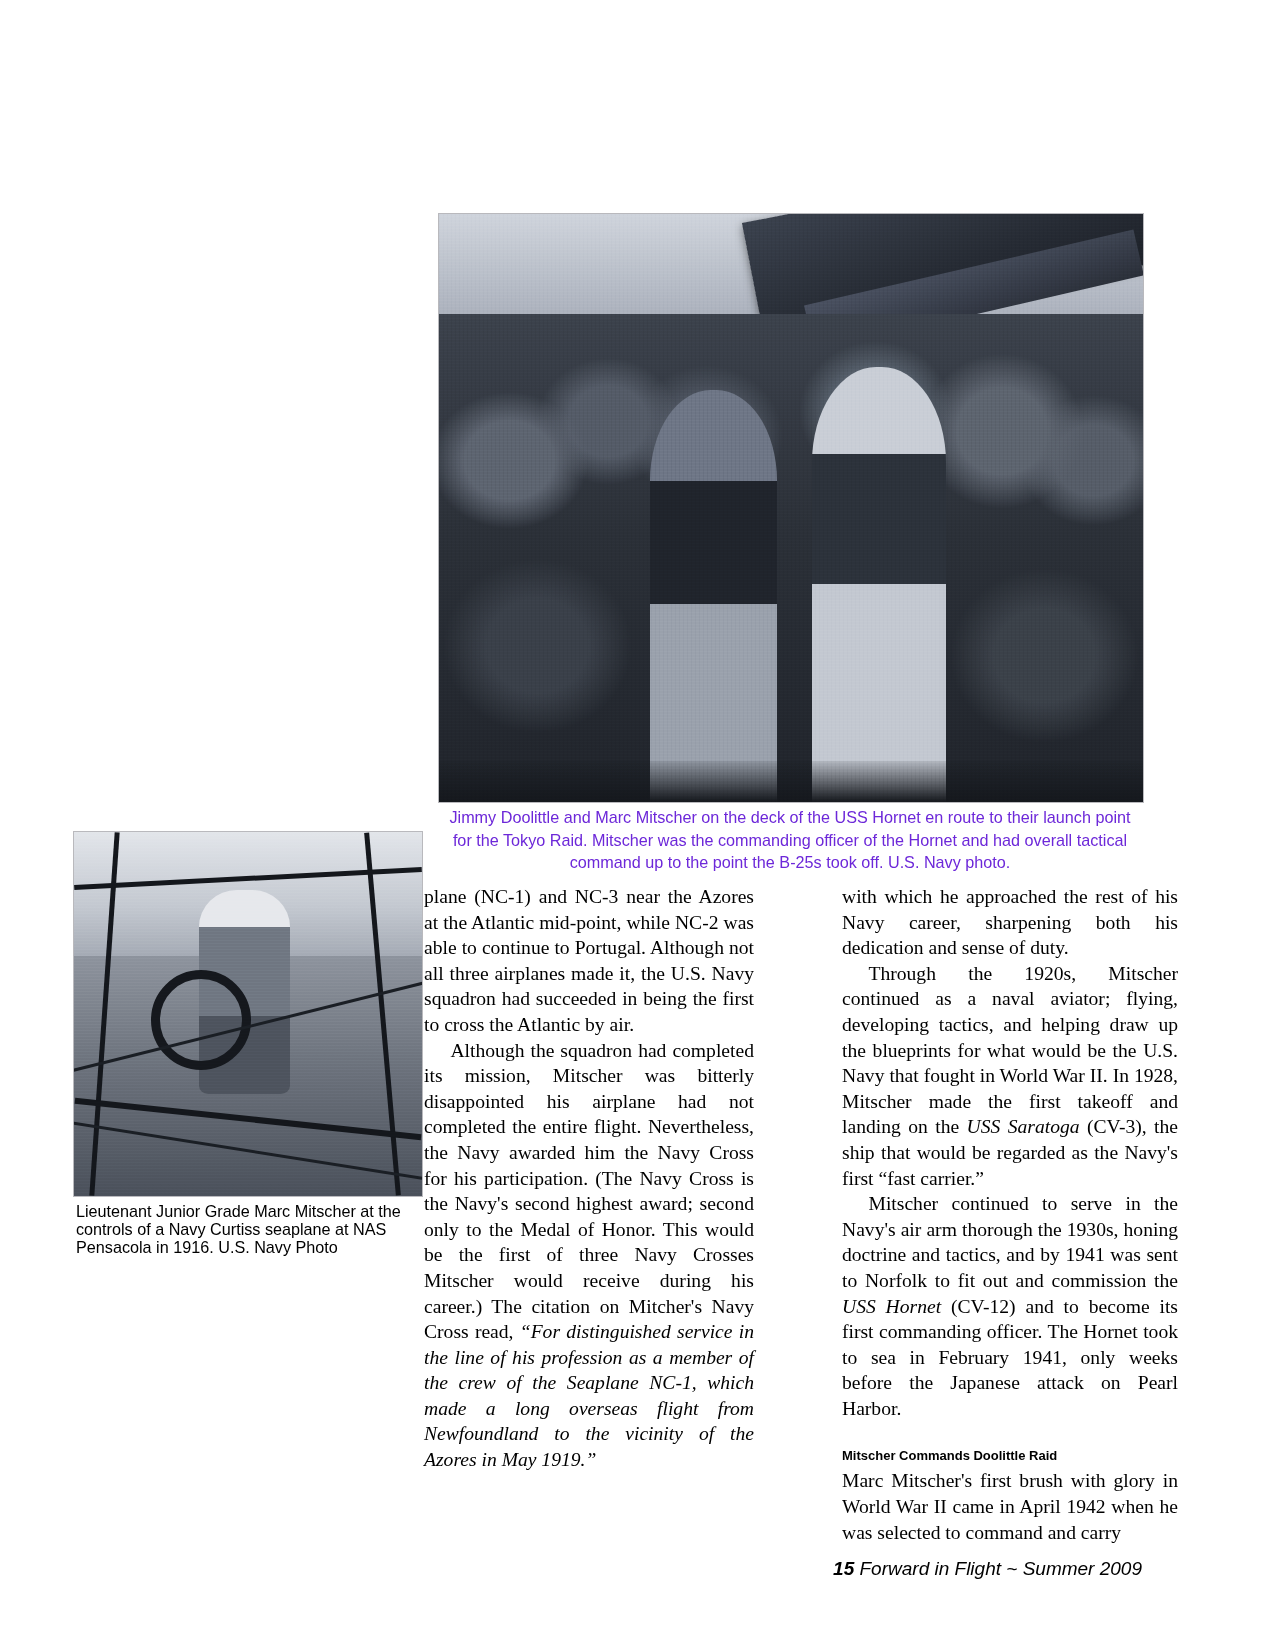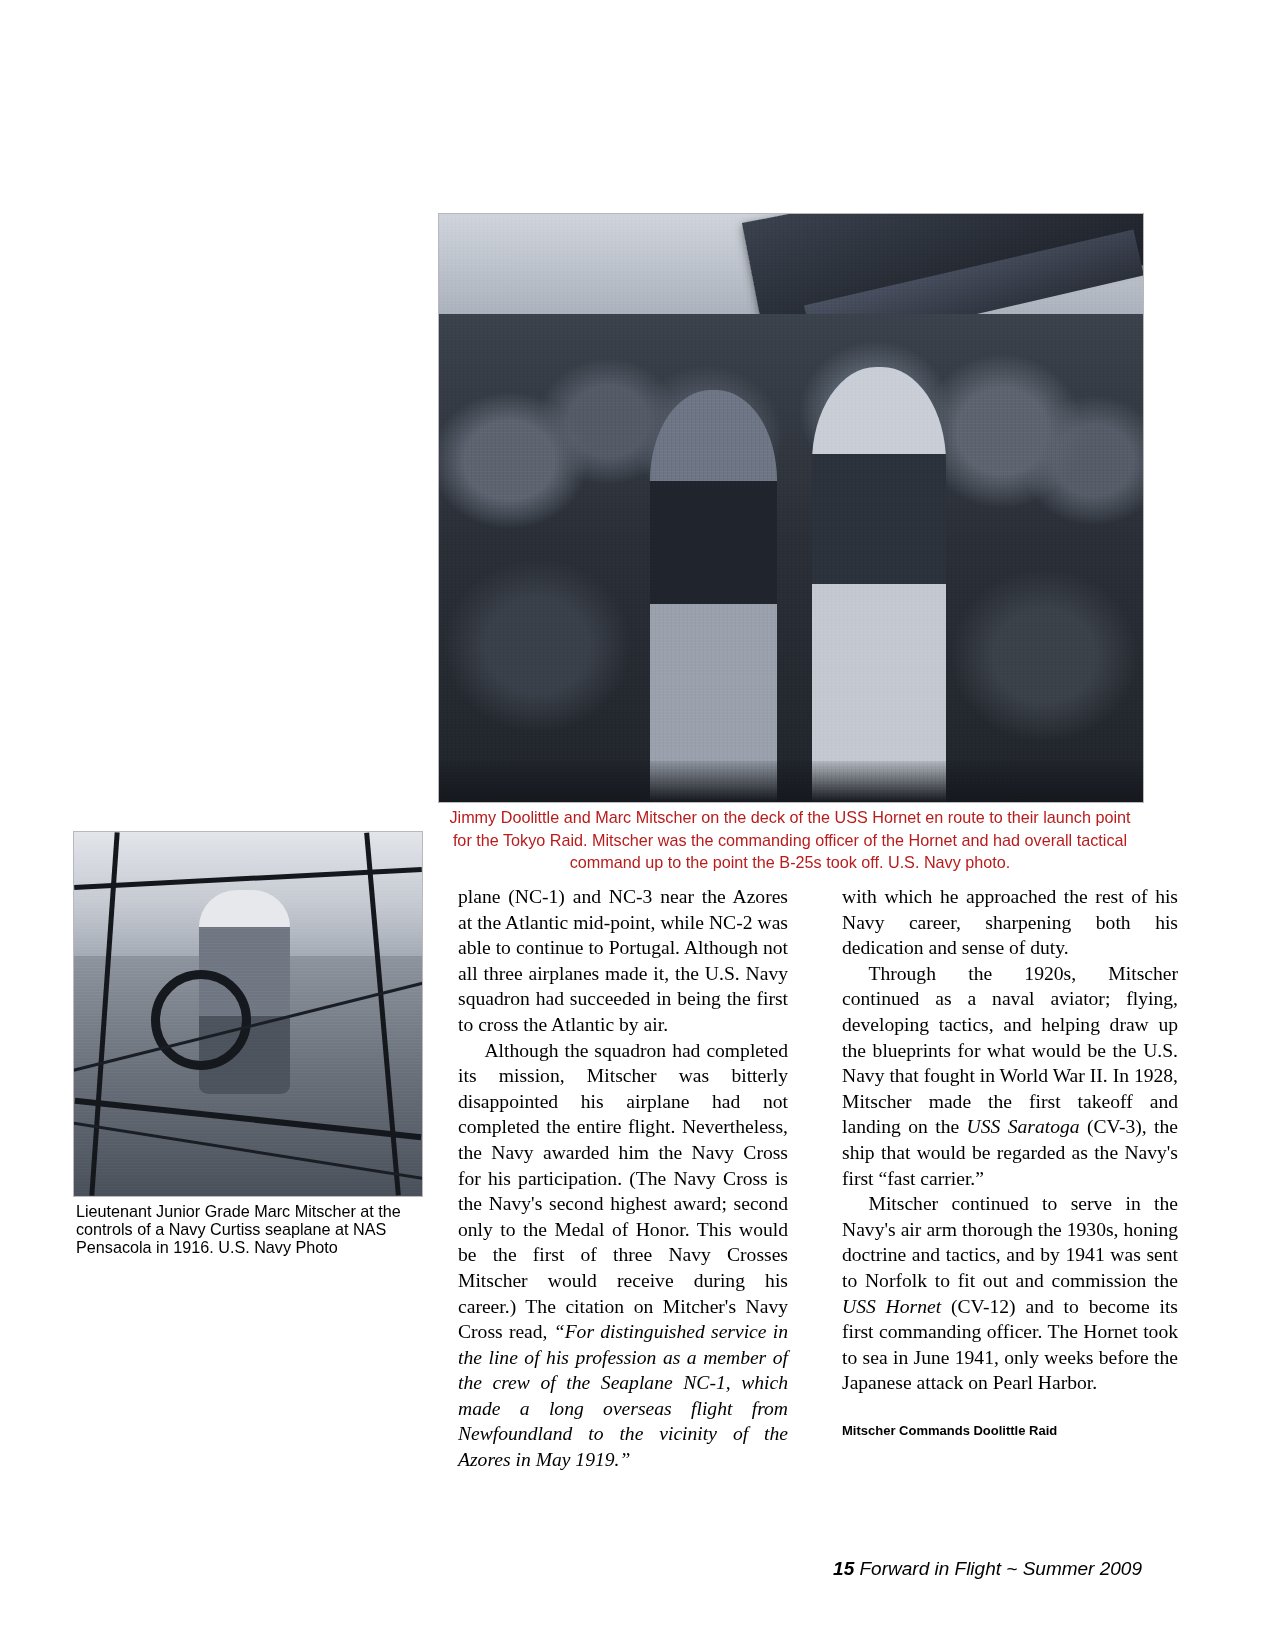--- a/index.html
+++ b/index.html
@@ -87,21 +87,21 @@
   
   #hero-caption {
     position: absolute;
     left: 438px;
     top: 806px;
     width: 704px;
     text-align: center;
     font-family: "Liberation Sans", sans-serif;
     font-size: 16.2px;
     line-height: 22.5px;
-    color: #b91c1c;
+    color: #6d28d9;
   }
 
   
   #side-photo {
     position: absolute;
     left: 73px;
     top: 831px;
     width: 348px;
     height: 364px;
     border: 1px solid #b9b9bd;
@@ -178,21 +178,21 @@
   .col .hd {
     font-family: "Liberation Sans", sans-serif;
     font-weight: bold;
     font-size: 13px;
     line-height: 25px;
     margin-top: 22px;
   }
   .col em { font-style: italic; }
 
   #col-left  { left: 78px;  top: 1303px; width: 344px; }
-  #col-mid   { left: 458px; top: 884px;  width: 330px; }
+  #col-mid   { left: 424px; top: 884px;  width: 330px; }
   #col-right { left: 842px; top: 884px;  width: 336px; }
 
   
   #footer {
     position: absolute;
     left: 797px;
     top: 1558px;
     width: 345px;
     text-align: right;
     font-family: "Liberation Sans", sans-serif;
@@ -237,20 +237,21 @@
 </div>
 
 <div class="col" id="col-mid">
   <p>plane (NC-1) and NC-3 near the Azores at the Atlantic mid-point, while NC-2 was able to continue to Portugal. Although not all three airplanes made it, the U.S. Navy squadron had succeeded in being the first to cross the Atlantic by air.</p>
   <p class="ind"><span>Although the squadron had completed its mission, Mitscher was bitterly disappointed his airplane had not completed the entire flight. Nevertheless, the Navy awarded him the Navy Cross for his participation. (The Navy Cross is the Navy's second highest award; second only to the Medal of Honor. This would be the first of three Navy Crosses Mitscher would receive during his career.) The citation on Mitcher's Navy Cross read, </span><em>“For distinguished service in the line of his profession as a member of the crew of the Seaplane NC-1, which made a long overseas flight from Newfoundland to the vicinity of the Azores in May 1919.”</em></p>
 </div>
 
 <div class="col" id="col-right">
   <p>with which he approached the rest of his Navy career, sharpening both his dedication and sense of duty.</p>
   <p class="ind"><span>Through the 1920s, Mitscher continued as a naval aviator; flying, developing tactics, and helping draw up the blueprints for what would be the U.S. Navy that fought in World War II. In 1928, Mitscher made the first takeoff and landing on the </span><em>USS Saratoga</em><span> (CV-3), the ship that would be regarded as the Navy's first “fast carrier.”</span></p>
-  <p class="ind"><span>Mitscher continued to serve in the Navy's air arm thorough the 1930s, honing doctrine and tactics, and by 1941 was sent to Norfolk to fit out and commission the </span><em>USS Hornet</em><span> (CV-12) and to become its first commanding officer. The Hornet took to sea in June 1941, only weeks before the Japanese attack on Pearl Harbor.</span></p>
+  <p class="ind"><span>Mitscher continued to serve in the Navy's air arm thorough the 1930s, honing doctrine and tactics, and by 1941 was sent to Norfolk to fit out and commission the </span><em>USS Hornet</em><span> (CV-12) and to become its first commanding officer. The Hornet took to sea in February 1941, only weeks before the Japanese attack on Pearl Harbor.</span></p>
   <p class="hd">Mitscher Commands Doolittle Raid</p>
+  <p>Marc Mitscher's first brush with glory in World War II came in April 1942 when he was selected to command and carry</p>
 </div>
 
 <div id="footer">
   <span class="pg">15</span>
   <span>Forward in Flight ~ Summer 2009</span>
 </div>
 
 </body></html>

